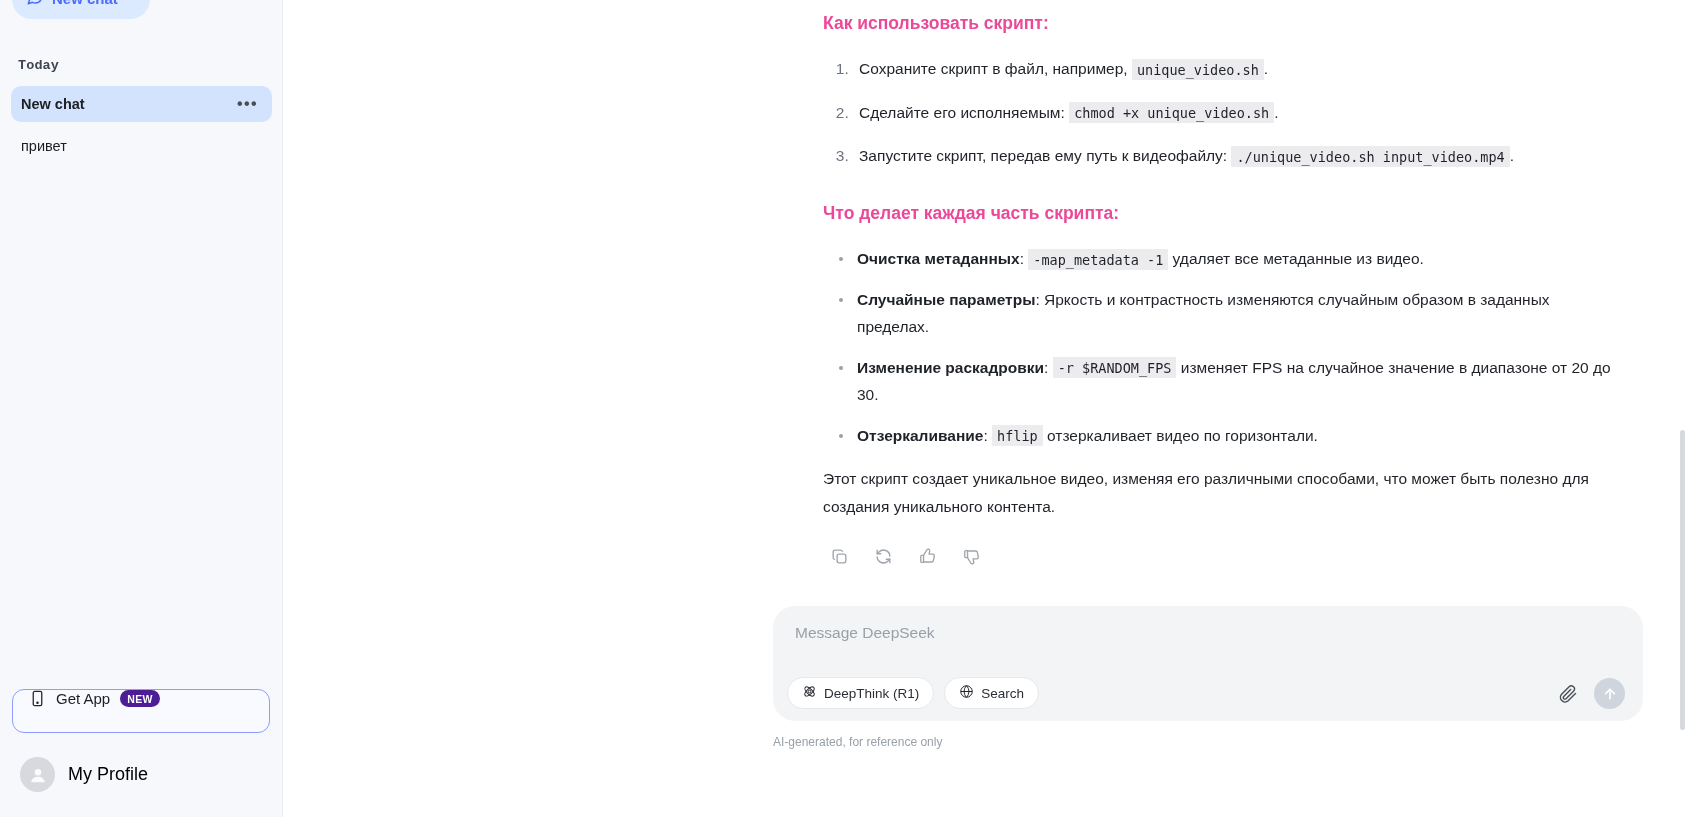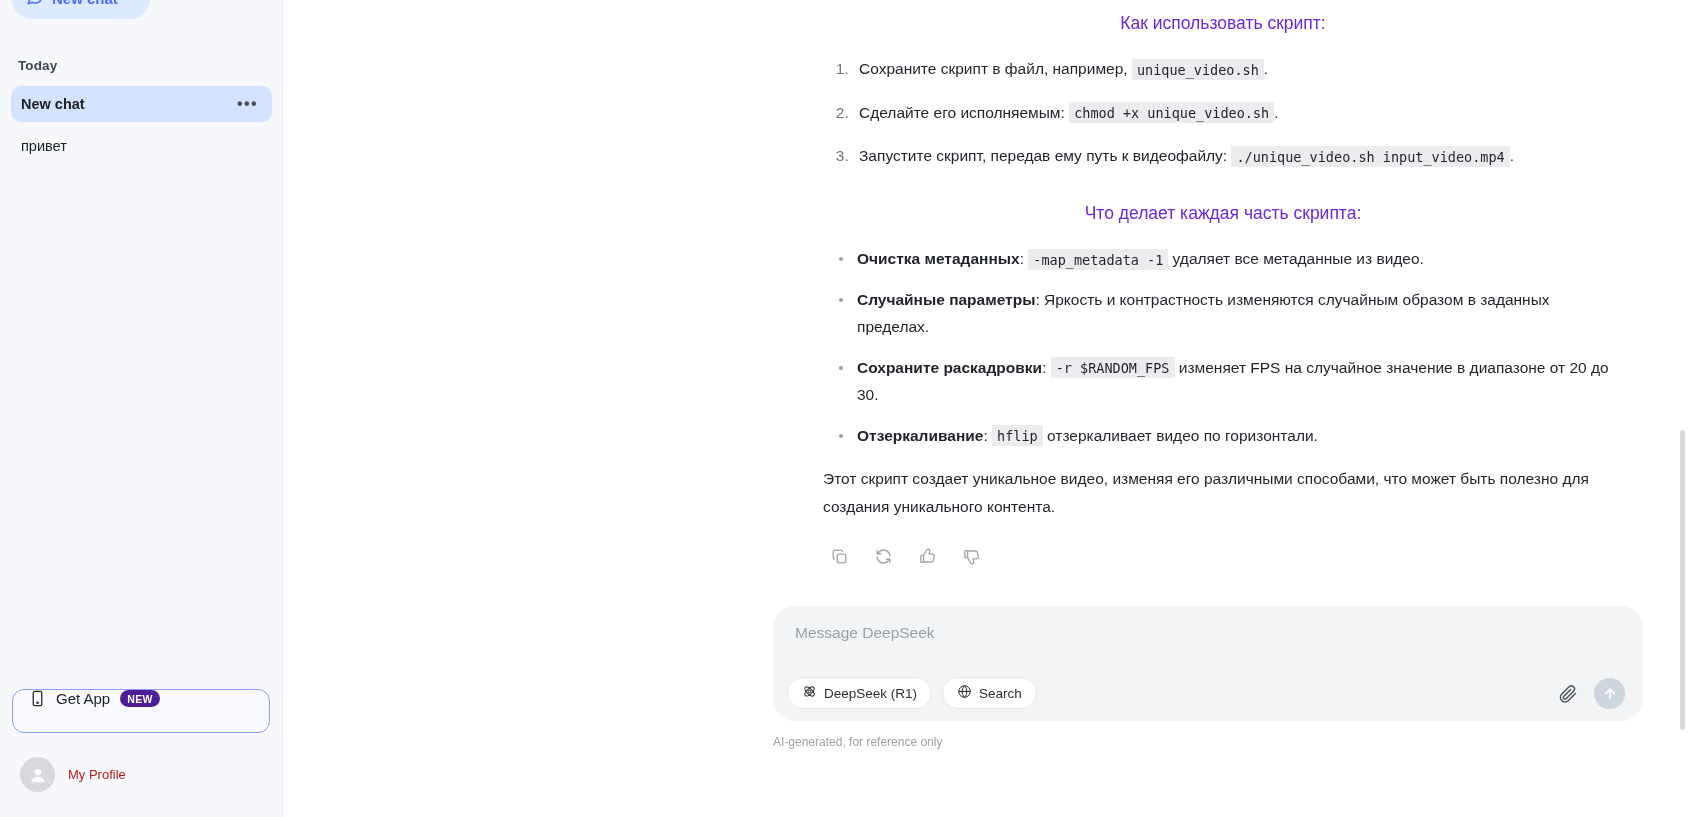--- a/index.html
+++ b/index.html
@@ -28,20 +28,21 @@
     padding: 0 14px;
     color: #4d6bfe; font-size: 15px; font-weight: 600;
     cursor: pointer;
   }
   .new-chat-btn svg { flex: 0 0 18px; }
 
   .group-label {
     position: absolute; top: 58px; left: 18px;
     font-size: 13.5px; font-weight: 700; color: #3f4550;
     letter-spacing: .1px;
+    font-family: Liberation Mono, monospace;
   }
   .chat-list { position: absolute; top: 86px; left: 11px; width: 261px; }
   .chat-item {
     height: 36px; border-radius: 10px;
     display: flex; align-items: center; justify-content: space-between;
     padding: 0 14px 0 10px;
     font-size: 14.5px; color: #1c1f23;
     cursor: pointer; margin-bottom: 6px;
   }
   .chat-item.active { background: #d3e3fd; font-weight: 600; }
@@ -63,32 +64,31 @@
     letter-spacing: .4px;
   }
   .profile {
     position: absolute; left: 20px; bottom: 25px;
     display: flex; align-items: center; gap: 13px; cursor: pointer;
   }
   .avatar {
     width: 35px; height: 35px; border-radius: 50%;
     background: #d7d9de; display: flex; align-items: center; justify-content: center;
   }
-  .profile-label { font-size: 13px; color: #b91c1c; }
+  .profile-label { font-size: 18px; color: #000000; }
 
   
   .main { flex: 1; position: relative; height: 817px; background: #fff; }
   .content {
     position: absolute; left: 540px; top: 0; width: 800px;
     color: #1f2329; font-size: 15.5px; line-height: 1.78;
   }
   h3.sec {
-    font-size: 17.5px; font-weight: 400; color: #6d28d9;
+    font-size: 17.5px; font-weight: 700; color: #ec4899;
     margin: 8px 0 16px;
-    text-align: center;
   }
   h3.sec2 { margin-top: 28px; }
 
   ol.steps { margin: 0 0 0 30px; padding: 0; }
   ol.steps li { margin-bottom: 16px; padding-left: 6px; }
   ol.steps li::marker { color: #6b7280; }
 
   ul.parts { margin: 0 0 0 32px; padding: 0; list-style: none; }
   ul.parts li { margin-bottom: 13px; position: relative; padding-left: 2px; }
   ul.parts li::before {
@@ -216,21 +216,21 @@
         <li><span>Сохраните скрипт в файл, например, </span><code>unique_video.sh</code><span>.</span></li>
         <li><span>Сделайте его исполняемым: </span><code>chmod +x unique_video.sh</code><span>.</span></li>
         <li><span>Запустите скрипт, передав ему путь к видеофайлу: </span><code>./unique_video.sh input_video.mp4</code><span>.</span></li>
       </ol>
 
       <h3 class="sec sec2">Что делает каждая часть скрипта:</h3>
 
       <ul class="parts">
         <li><b>Очистка метаданных</b><span>: </span><code>-map_metadata -1</code><span> удаляет все метаданные из видео.</span></li>
         <li><b>Случайные параметры</b><span>: </span><span>Яркость и контрастность изменяются случайным образом в заданных пределах.</span></li>
-        <li><b>Сохраните раскадровки</b><span>: </span><code>-r $RANDOM_FPS</code><span> изменяет FPS на случайное значение в диапазоне от 20 до 30.</span></li>
+        <li><b>Изменение раскадровки</b><span>: </span><code>-r $RANDOM_FPS</code><span> изменяет FPS на случайное значение в диапазоне от 20 до 30.</span></li>
         <li><b>Отзеркаливание</b><span>: </span><code>hflip</code><span> отзеркаливает видео по горизонтали.</span></li>
       </ul>
 
       <p class="para">Этот скрипт создает уникальное видео, изменяя его различными способами, что может быть полезно для создания уникального контента.</p>
 
       <div class="actions">
         <span class="act-btn">
           <svg width="19" height="19" viewBox="0 0 24 24" fill="none" stroke="currentColor" stroke-width="1.7" stroke-linecap="round" stroke-linejoin="round">
             <rect x="9" y="9" width="11" height="11" rx="2.5"></rect>
             <path d="M5.5 15.5A2.5 2.5 0 0 1 4 13.2V6.5A2.5 2.5 0 0 1 6.5 4h6.7a2.5 2.5 0 0 1 2.3 1.5"></path>
@@ -264,21 +264,21 @@
 
       <div class="tool-row">
         <div class="tool-chip">
           <span>
             <svg width="15" height="15" viewBox="0 0 24 24" fill="none" stroke="#23262b" stroke-width="1.6">
               <circle cx="12" cy="12" r="2.2"></circle>
               <ellipse cx="12" cy="12" rx="9.5" ry="4.3" transform="rotate(45 12 12)"></ellipse>
               <ellipse cx="12" cy="12" rx="9.5" ry="4.3" transform="rotate(-45 12 12)"></ellipse>
             </svg>
           </span>
-          <span>DeepSeek (R1)</span>
+          <span>DeepThink (R1)</span>
         </div>
         <div class="tool-chip">
           <span>
             <svg width="15" height="15" viewBox="0 0 24 24" fill="none" stroke="#23262b" stroke-width="1.6">
               <circle cx="12" cy="12" r="9.2"></circle>
               <path d="M2.8 12h18.4M12 2.8c2.6 2.6 3.8 6 3.8 9.2s-1.2 6.6-3.8 9.2c-2.6-2.6-3.8-6-3.8-9.2S9.4 5.4 12 2.8z"></path>
             </svg>
           </span>
           <span>Search</span>
         </div>

